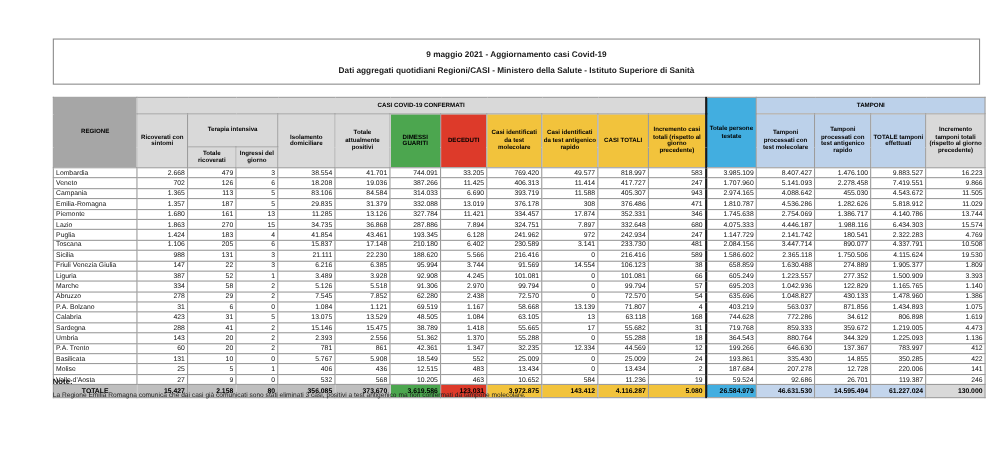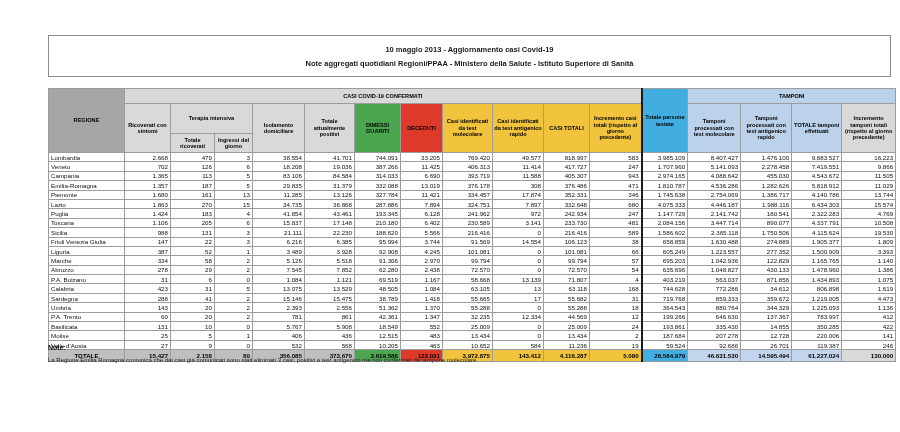--- a/index.html
+++ b/index.html
@@ -33,22 +33,22 @@
   .c-yellow{background:var(--c-yellow,#f2c33c);}
   .c-blue{background:var(--c-blue,#42aee0);}
   .c-lblue{background:var(--c-lblue2,#bcd1ea);}
   .note-title{position:absolute;left:48px;top:344px;font-size:7px;font-weight:bold;color:#111;}
   .note-text{position:absolute;left:48px;top:357px;font-size:6px;color:#222;}
 </style>
 </head>
 <body>
 
 <div class="title-box">
-  <div class="title-line">10 maggio 2013 - Aggiornamento casi Covid-19</div>
-  <div class="title-line">Note aggregati quotidiani Regioni/PPAA - Ministero della Salute - Istituto Superiore di Sanità</div>
+  <div class="title-line">9 maggio 2021 - Aggiornamento casi Covid-19</div>
+  <div class="title-line">Dati aggregati quotidiani Regioni/CASI - Ministero della Salute - Istituto Superiore di Sanità</div>
 </div>
 
 <table class="tbl">
   <colgroup>
     <col style="width:76px">
       <col style="width:46px">
       <col style="width:44px">
       <col style="width:38px">
     <col style="width:52px">
       <col style="width:50px">

